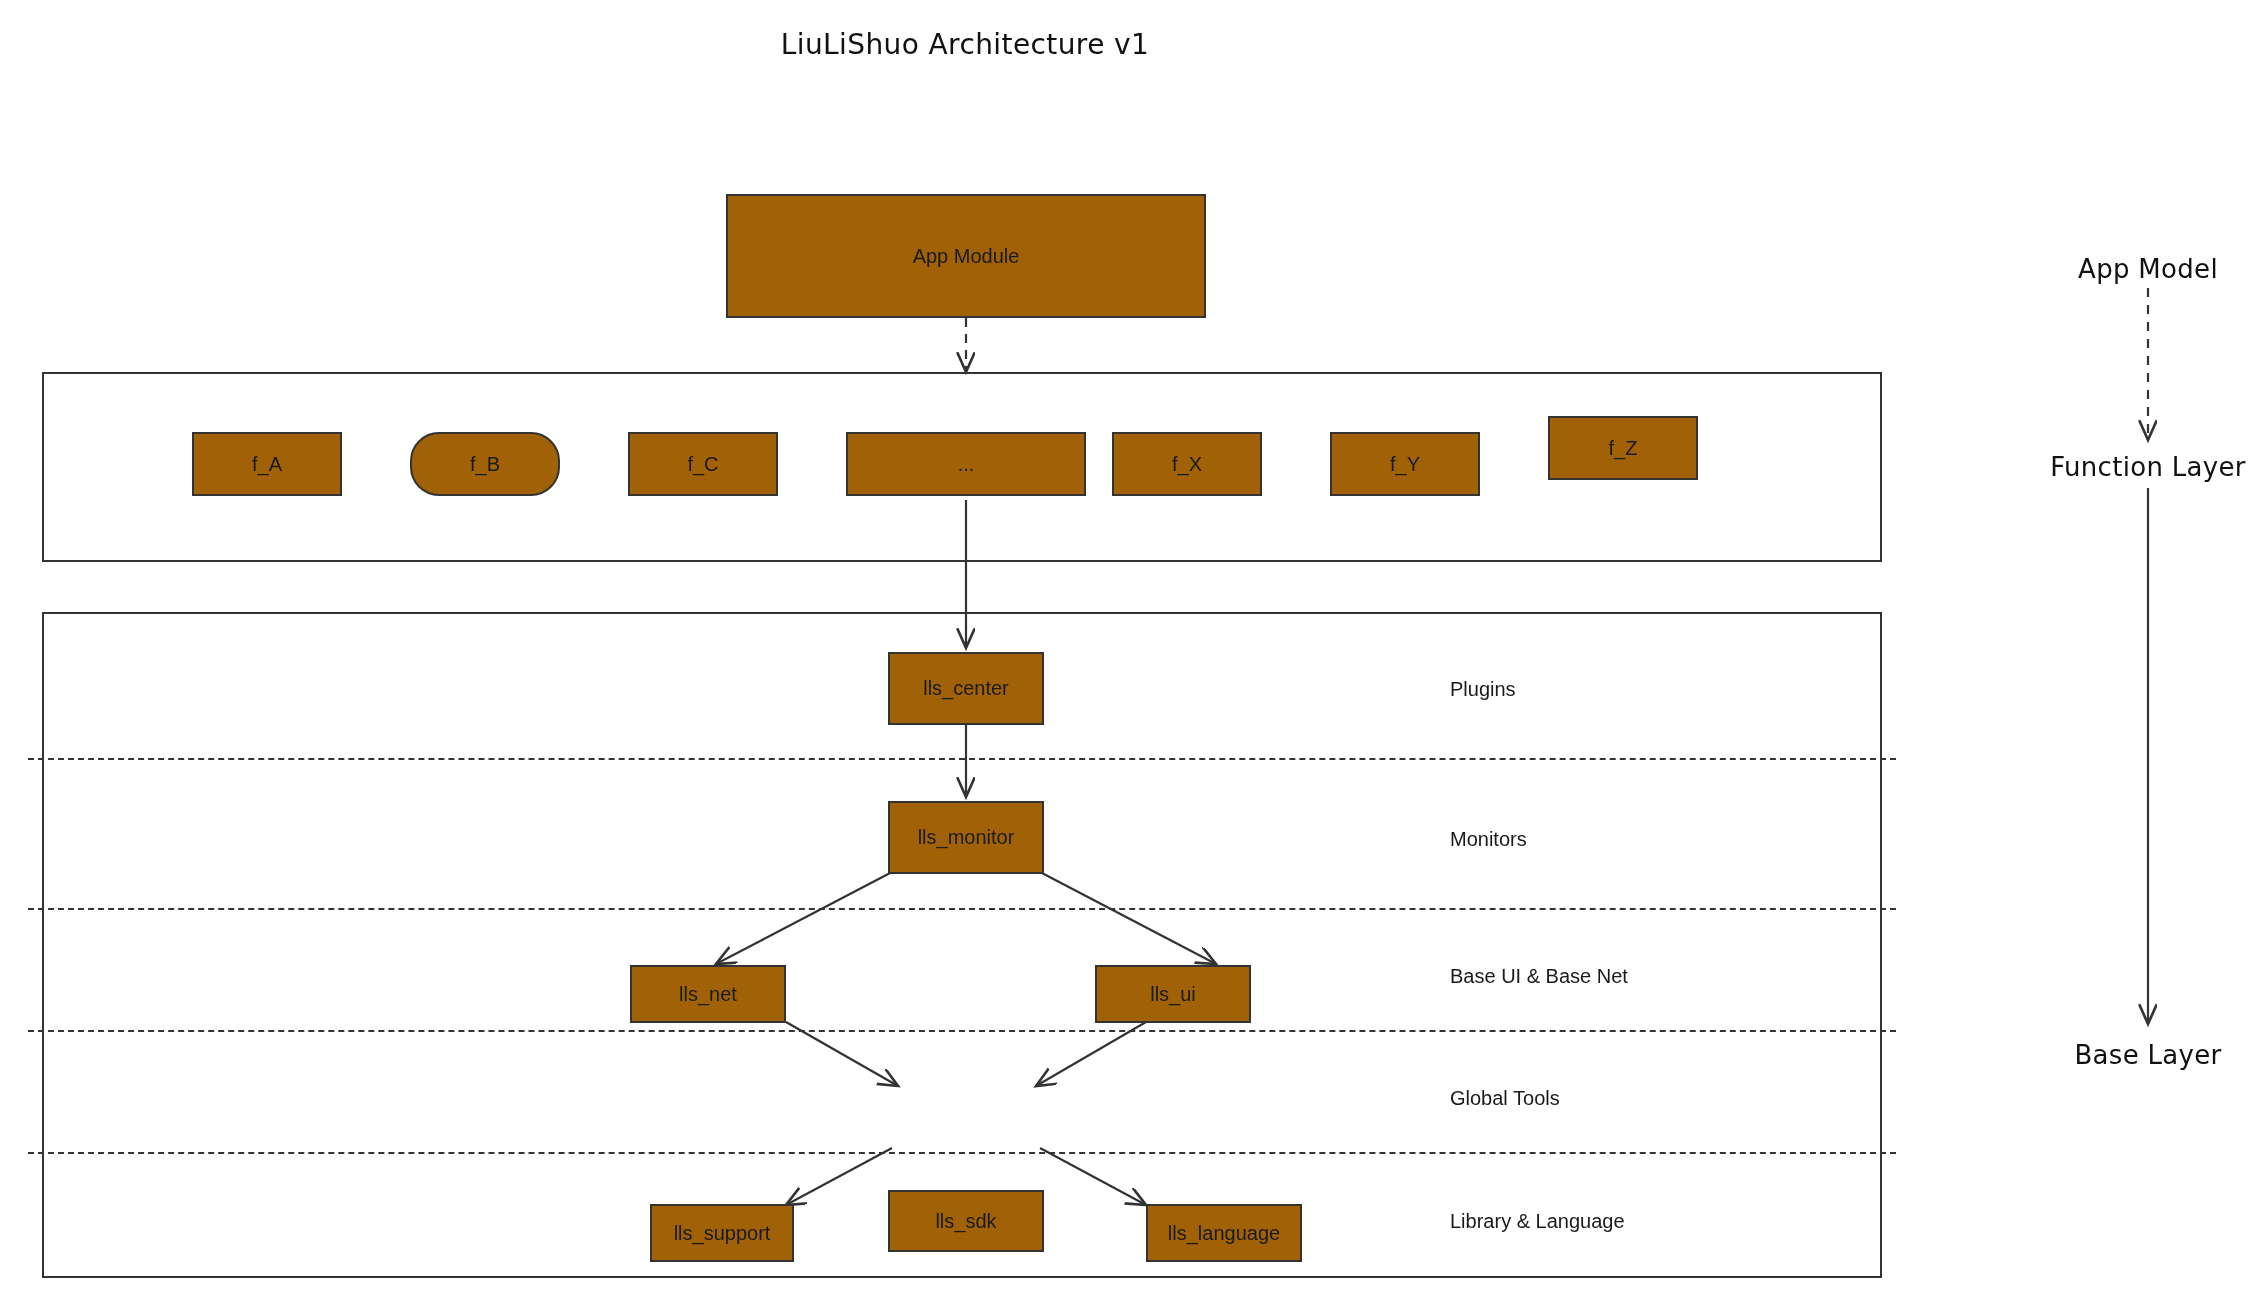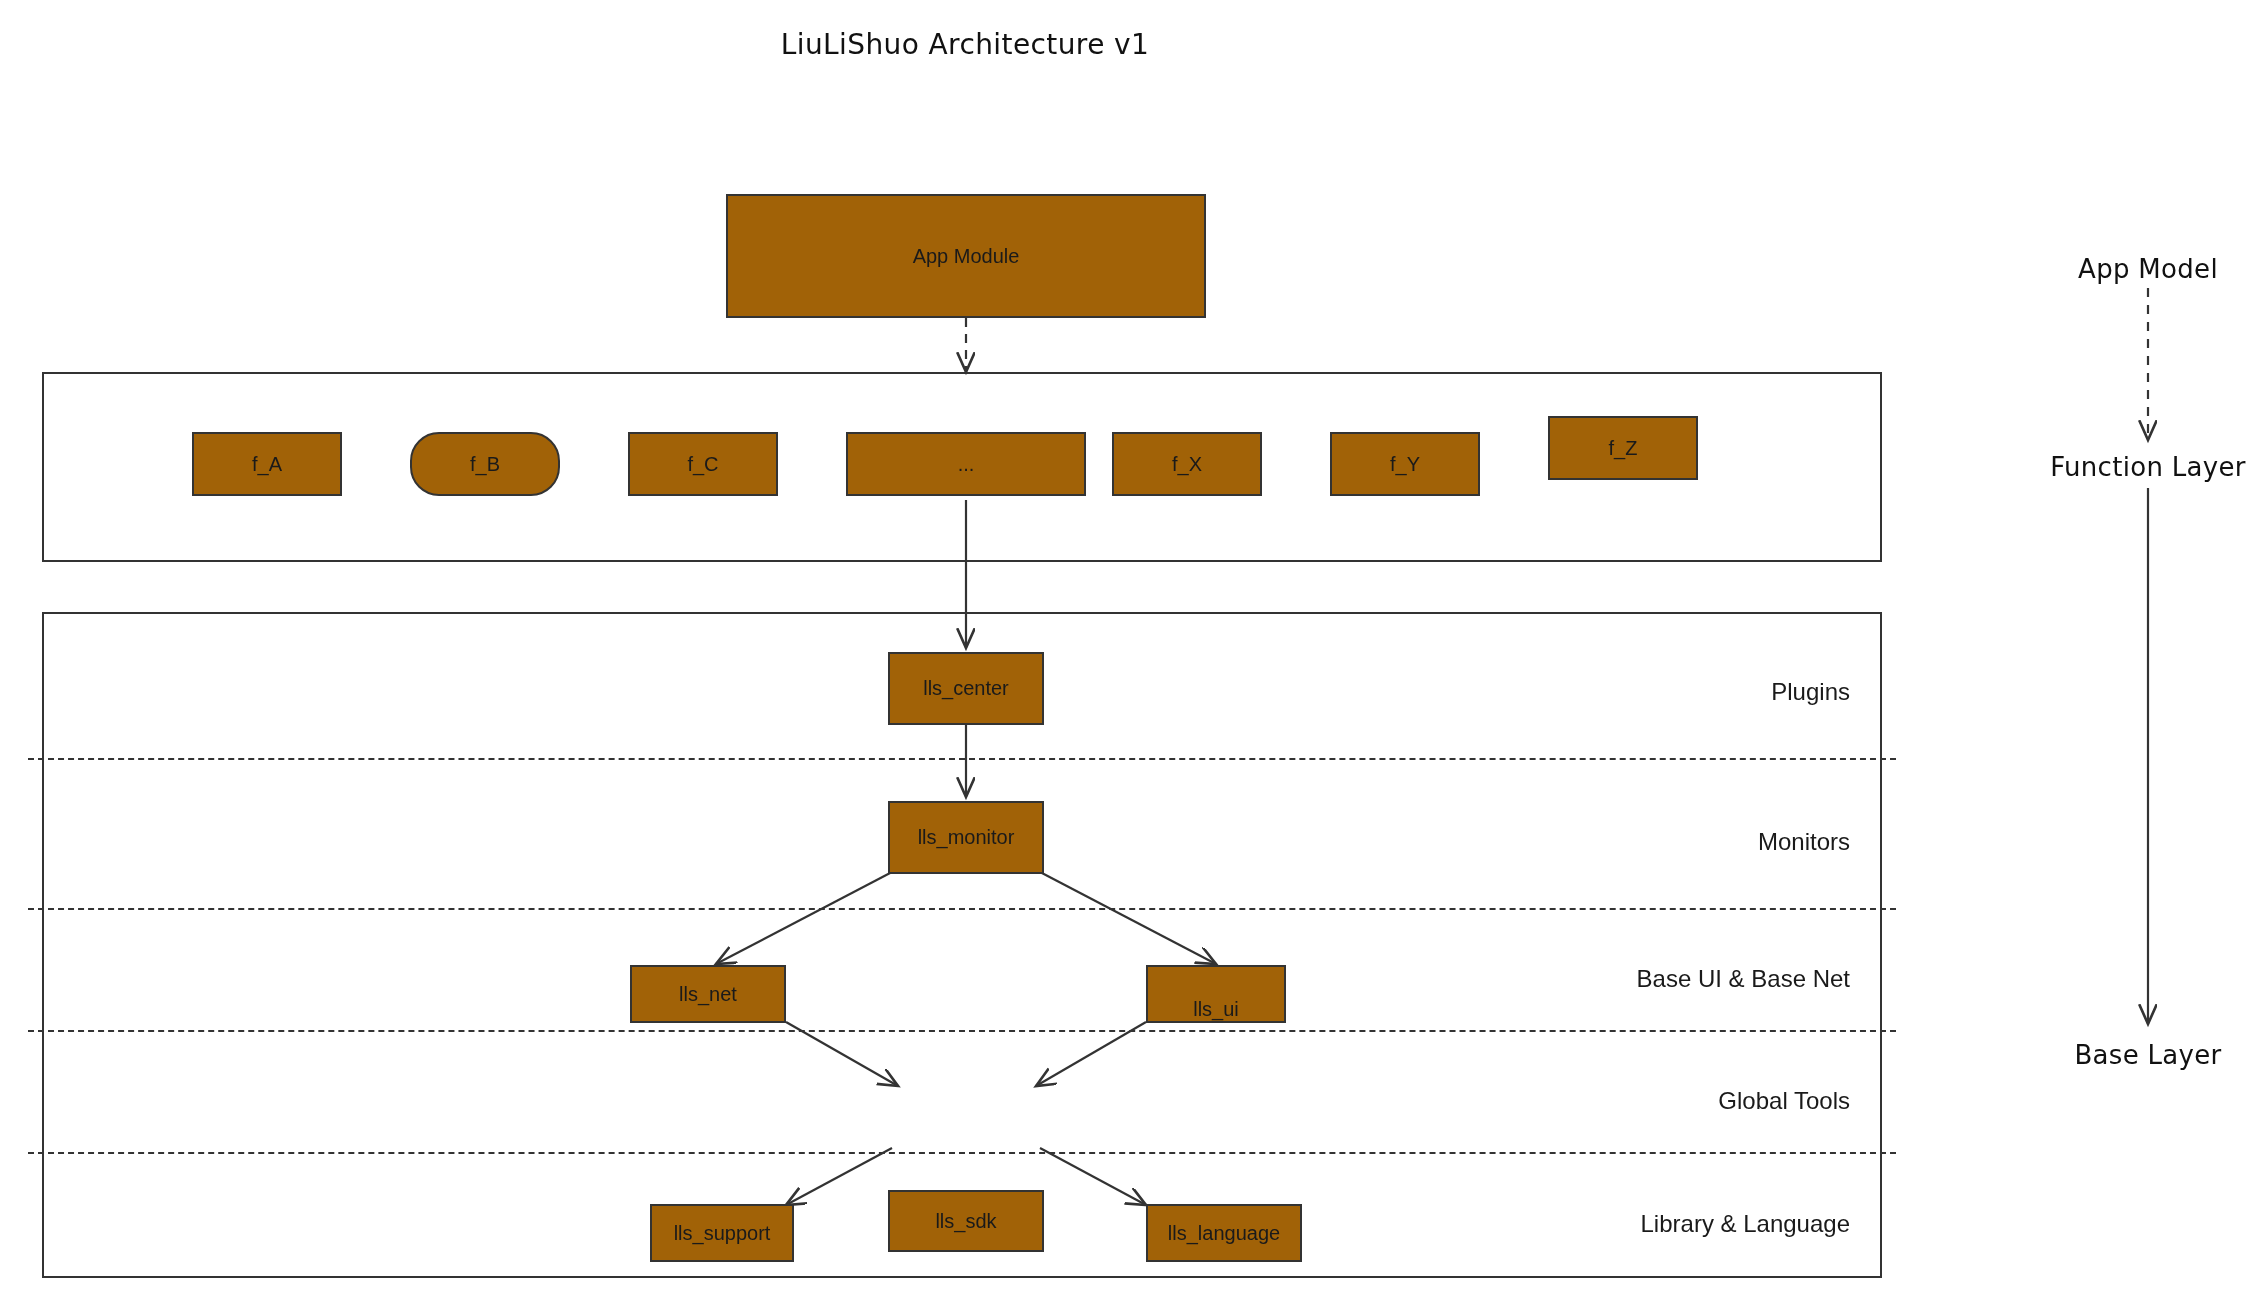--- a/index.html
+++ b/index.html
@@ -64,24 +64,24 @@
   .sep {
     position: absolute;
     height: 0;
     border-top: 2.2px dashed #333333;
     z-index: 3;
   }
 
   
   .band-label {
     position: absolute;
-    font-size: 24px;
+    font-size: 20px;
     color: #1a1a1a;
     white-space: nowrap;
-    text-align: right;
+    text-align: left;
     z-index: 5;
   }
 
   
   .legend-label {
     position: absolute;
     font-family: "DejaVu Sans", sans-serif;
     font-size: 26px;
     color: #111111;
     white-space: nowrap;
@@ -185,21 +185,21 @@
   </div>
 
   <div class="node" style="left:888px; top:801px; width:156px; height:73px;">
     <span class="node-label">lls_monitor</span>
   </div>
 
   <div class="node" style="left:630px; top:965px; width:156px; height:58px;">
     <span class="node-label">lls_net</span>
   </div>
 
-  <div class="node" style="left:1146px; top:965px; width:140px; height:58px;align-items:flex-end;">
+  <div class="node" style="left:1095px; top:965px; width:156px; height:58px;">
     <span class="node-label">lls_ui</span>
   </div>
 
   <div class="node" style="left:888px; top:1146px; width:156px; height:62px;margin-top:44px;">
     <span class="node-label">lls_sdk</span>
   </div>
 
   <div class="node" style="left:650px; top:1204px; width:144px; height:58px;">
     <span class="node-label">lls_support</span>
   </div>

